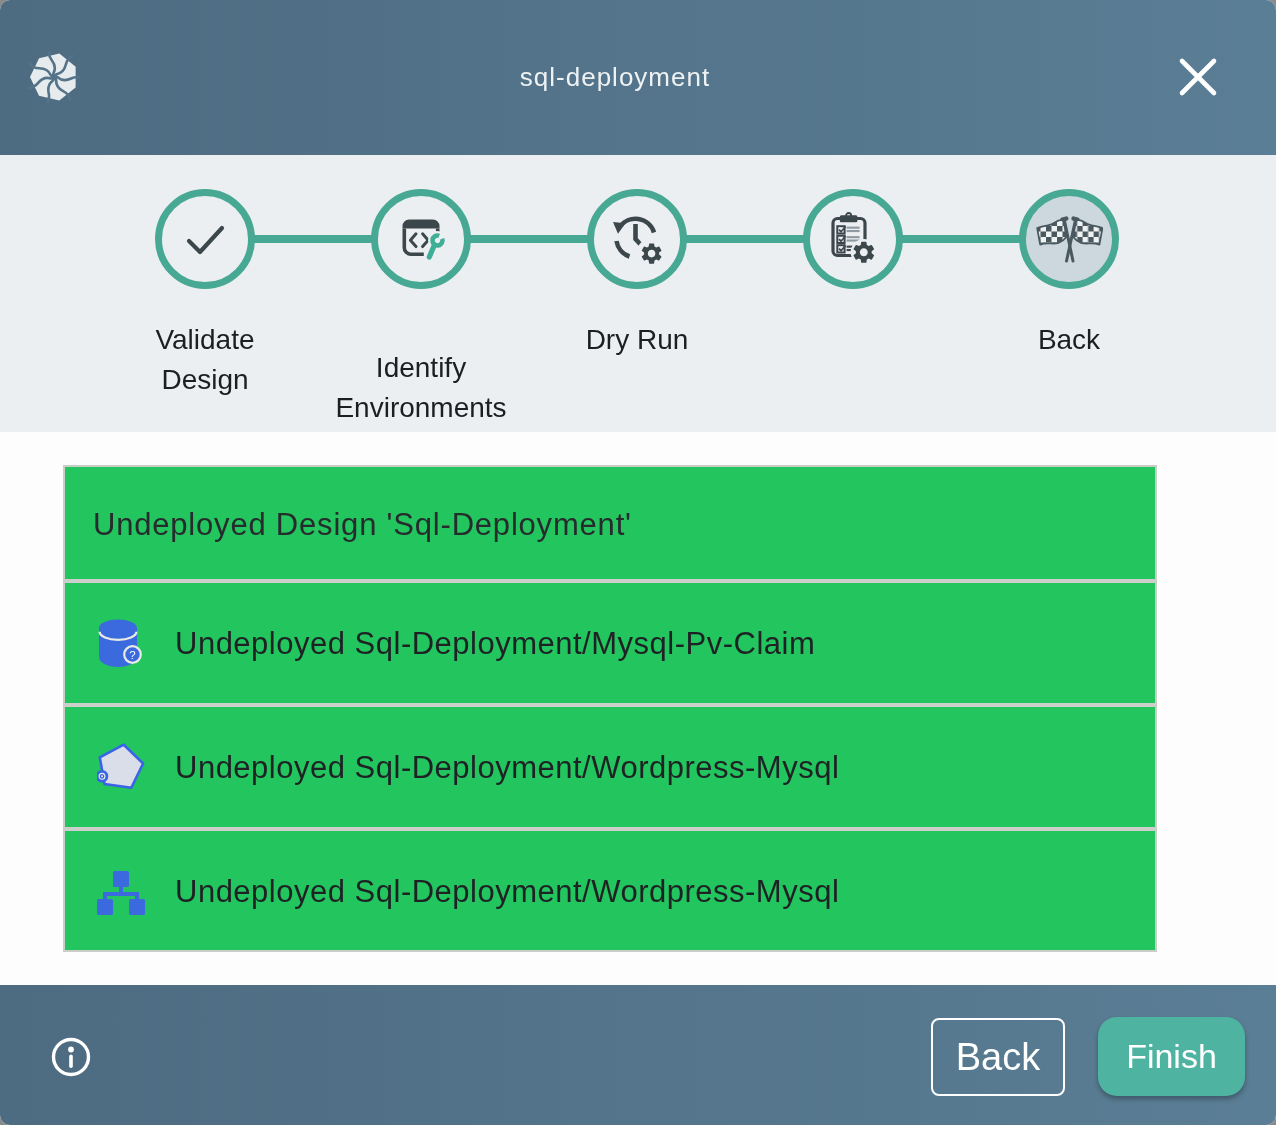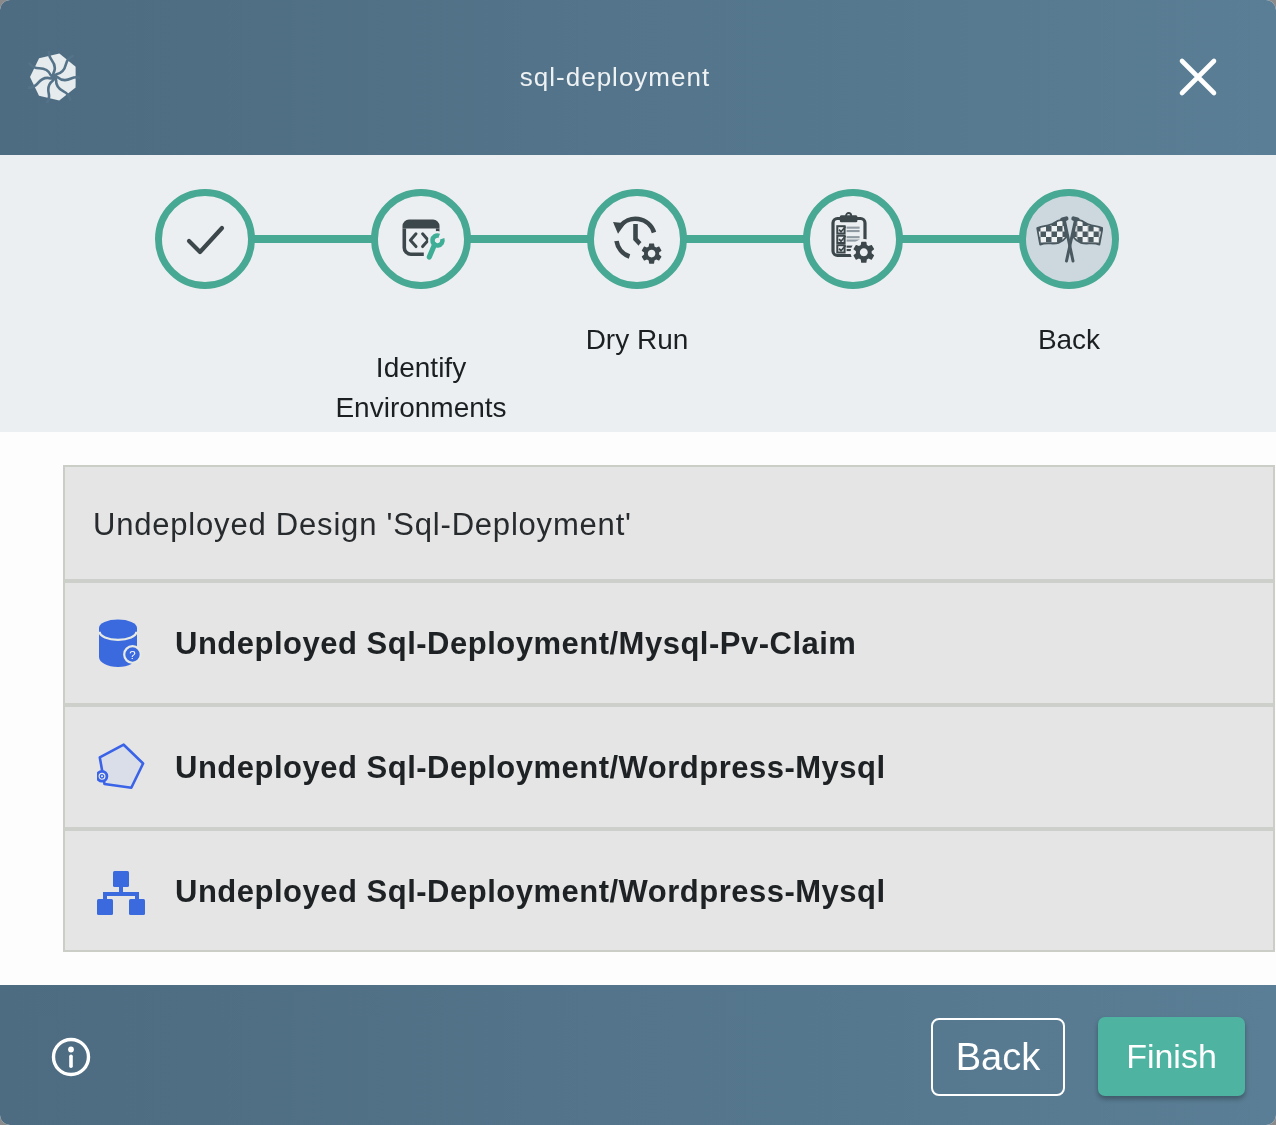--- a/index.html
+++ b/index.html
@@ -8,31 +8,31 @@
   .header { position:absolute; left:0; top:0; width:1276px; height:155px; background:linear-gradient(90deg,#4d6b81,#5a7e95); }
   .title { position:absolute; left:0; top:0; width:1230px; height:155px; line-height:155px; text-align:center; color:#eff2f3; font-size:26px; letter-spacing:1px; }
   .logo { position:absolute; left:28px; top:51px; }
   .closex { position:absolute; left:1178px; top:57px; }
   .stepper { position:absolute; left:0; top:155px; width:1276px; height:277px; background:#eceff1; }
   .connector { position:absolute; left:205px; top:80px; width:864px; height:8px; background:#47a893; }
   .circ { position:absolute; top:34px; width:100px; height:100px; border-radius:50%; border:7px solid #47a893; background:#eceff1; display:flex; align-items:center; justify-content:center; }
   .circ.active { background:#ccd8de; }
   .slabel { position:absolute; top:165px; width:230px; text-align:center; font-size:28px; line-height:40px; color:#1b1f21; }
   .content { position:absolute; left:0; top:432px; width:1276px; height:553px; background:#fdfdfd; }
-  .box { position:absolute; left:63px; top:33px; width:1212px; height:487px; background:#e5e5e5; border:2px solid #cbcec6; overflow:hidden; }
+  .box { position:absolute; left:63px; top:33px; width:1094px; height:487px; background:#22c55e; border:2px solid #cbcec6; overflow:hidden; }
   .row1 { position:relative; height:116px; border-bottom:4px solid #cdd0ca; }
   .row { position:relative; height:124px; border-bottom:4px solid #cdd0ca; }
   .row:last-child { border-bottom:none; }
   .row1 .t { position:absolute; left:28px; top:2px; line-height:112px; font-size:31px; color:#272b2d; letter-spacing:0.8px; }
-  .row .t { position:absolute; left:110px; top:1px; line-height:120px; font-size:31px; color:#1e2224; letter-spacing:0.5px;font-weight:bold; }
+  .row .t { position:absolute; left:110px; top:1px; line-height:120px; font-size:31px; color:#1e2224; letter-spacing:0.5px; }
   .rowicon { position:absolute; left:34px; top:50%; transform:translateY(-50%); }
   .footer { position:absolute; left:0; top:985px; width:1276px; height:140px; background:linear-gradient(90deg,#4d6b81,#5a7e95); }
   .info { position:absolute; left:50px; top:51px; }
   .btn-back { position:absolute; left:931px; top:33px; width:134px; height:78px; border:2px solid #fff; border-radius:8px; color:#fff; font-size:38px; text-align:center; line-height:74px; }
-  .btn-finish { position:absolute; left:1098px; top:32px; width:147px; height:79px; background:#4eb3a1; border-radius:7px; color:#fff; font-size:34px; text-align:center; line-height:79px; box-shadow:0 3px 5px rgba(0,0,0,0.3); }
+  .btn-finish { position:absolute; left:1098px; top:32px; width:147px; height:79px; background:#4eb3a1; border-radius:19px; color:#fff; font-size:34px; text-align:center; line-height:79px; box-shadow:0 3px 5px rgba(0,0,0,0.3); }
 </style>
 </head>
 <body>
 <div class="modal">
   <div class="header">
     <div class="title">sql-deployment</div>
     <svg class="logo" width="52" height="52" viewBox="0 0 52 52">
       <g transform="translate(26,26)">
         <polygon points="5.40,-23.38 21.65,-10.36 21.60,10.47 5.28,23.41 -15.01,18.73 -24.00,-0.06 -14.92,-18.80" fill="#e6ebed"></polygon>
         <g stroke="#547389" fill="none" stroke-width="2.6" stroke-linecap="round">
@@ -134,20 +134,21 @@
         <g stroke="#4a5960" stroke-width="4.4" stroke-linecap="round">
           <path d="M27.3 4.6 L31.3 3.6"></path>
           <path d="M38.5 3.6 L42.5 4.6"></path>
         </g>
         <g>
           <path id="flagL" d="M28.8 6 C 25.5 3.5 22 5.8 18.5 8.3 C 14.5 11.2 8.5 10.5 2.2 13.2 C 3.2 18.6 4.1 24.2 5.2 29.6 C 12 26.8 18 29.8 23.5 27.8 C 26.5 26.7 29.5 24.6 31.3 22 Z" fill="url(#chk)" stroke="#4a5960" stroke-width="1.8" stroke-linejoin="round"></path>
           <use href="#flagL" transform="translate(69.6,0) scale(-1,1)"></use>
         </g>
       </svg>
     </div>
+    <div class="slabel" style="left:90px;">Validate<br>Design</div>
     <div class="slabel" style="left:306px;margin-top:28px;">Identify<br>Environments</div>
     <div class="slabel" style="left:522px;">Dry Run</div>
     <div class="slabel" style="left:954px;">Back</div>
   </div>
   <div class="content">
     <div class="box">
       <div class="row1">
           <div class="t">Undeployed Design 'Sql-Deployment'</div>
         </div>
       <div class="row">

